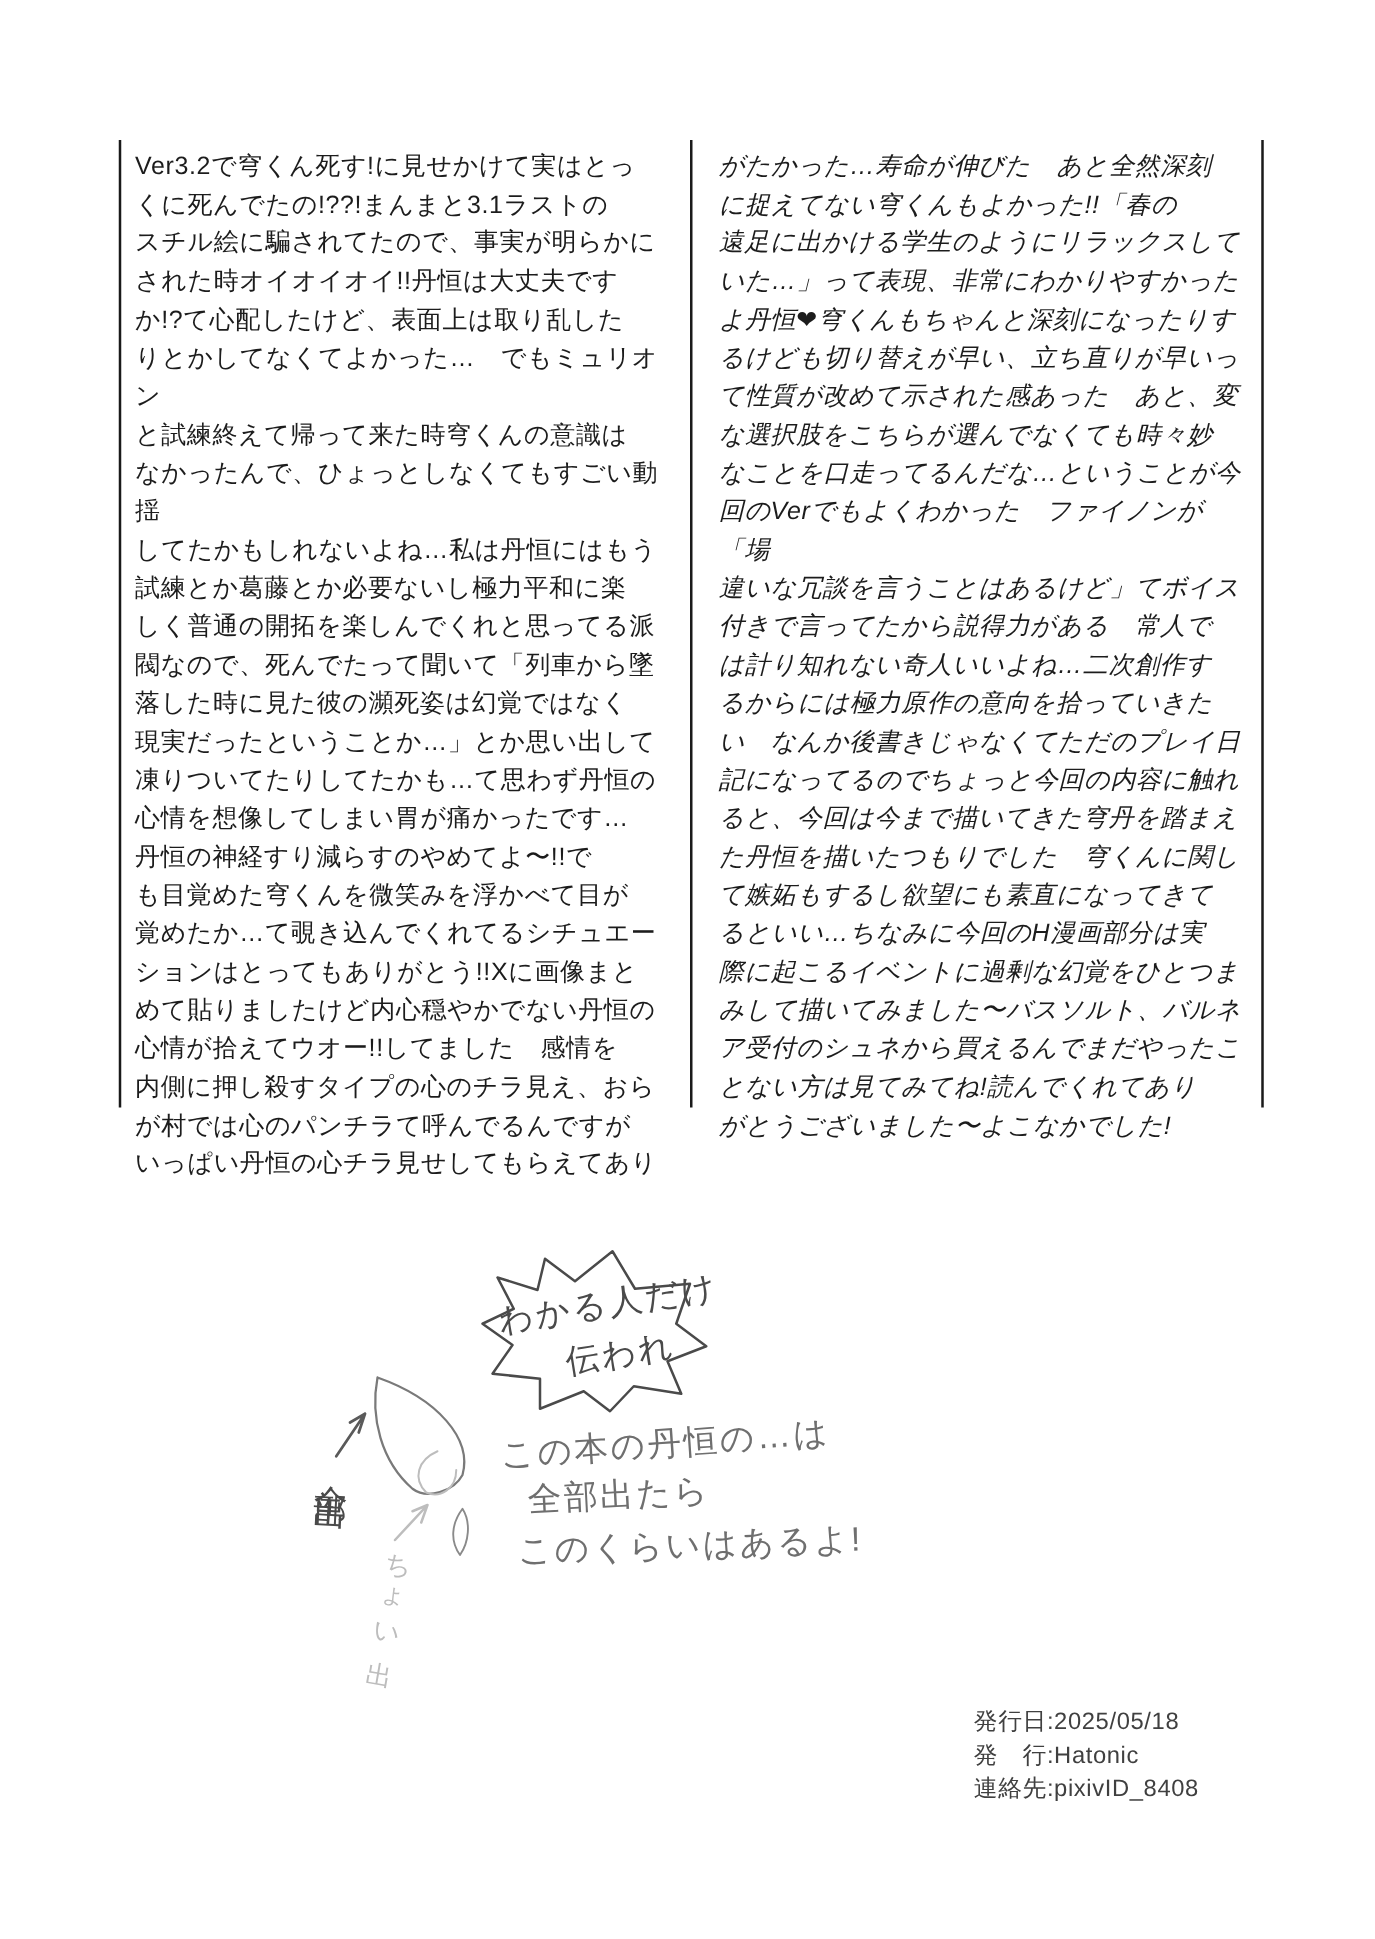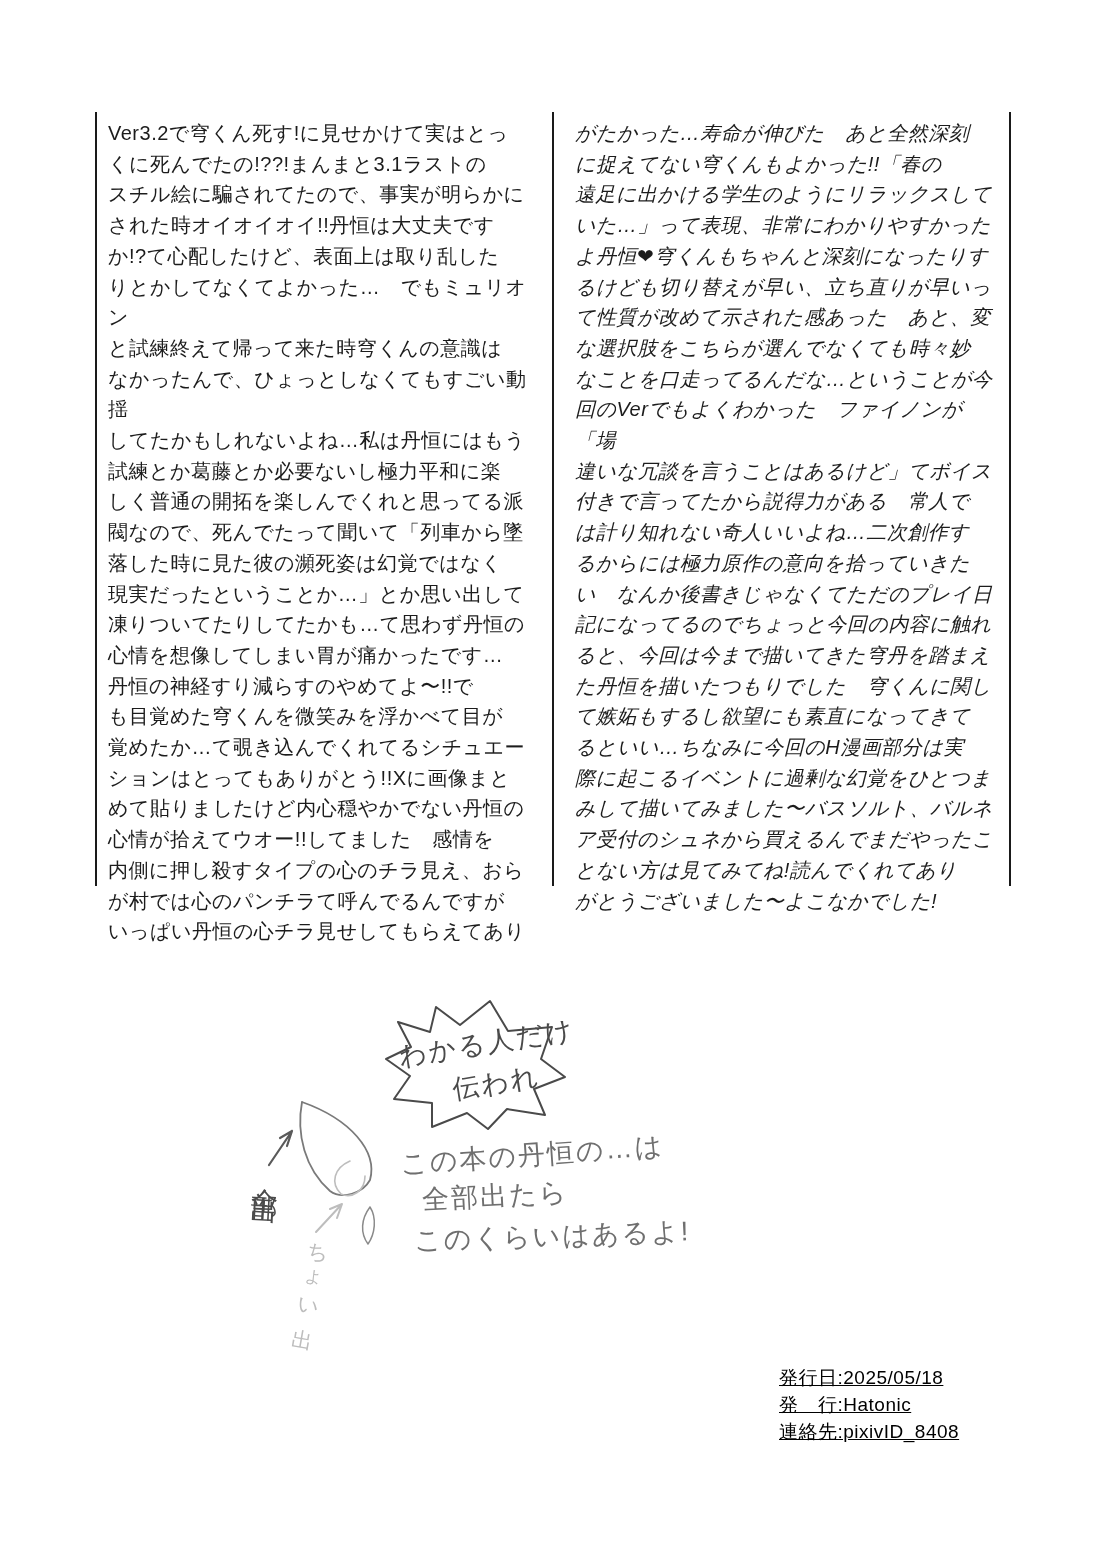--- a/index.html
+++ b/index.html
@@ -59,23 +59,22 @@
   }
   .label-full   { left: 248px; top: 1148px; transform: rotate(3deg); }
   .label-little { left: 300px; top: 1210px; transform: rotate(10deg);
                   font-size: 21px; color: #bdbdbd; }
   .colophon {
     position: absolute;
     left: 779px;
     top: 1345px;
     font-size: 19px;
     line-height: 27px;
-    color: #000000;
+    color: #404040;
     letter-spacing: 0.5px;
-    text-decoration: underline;
   }
 </style>
 </head>
 <body>
 
 <div class="page">
 
   <div class="rule rule-left"></div>
   <div class="rule rule-mid"></div>
   <div class="rule rule-right"></div>

